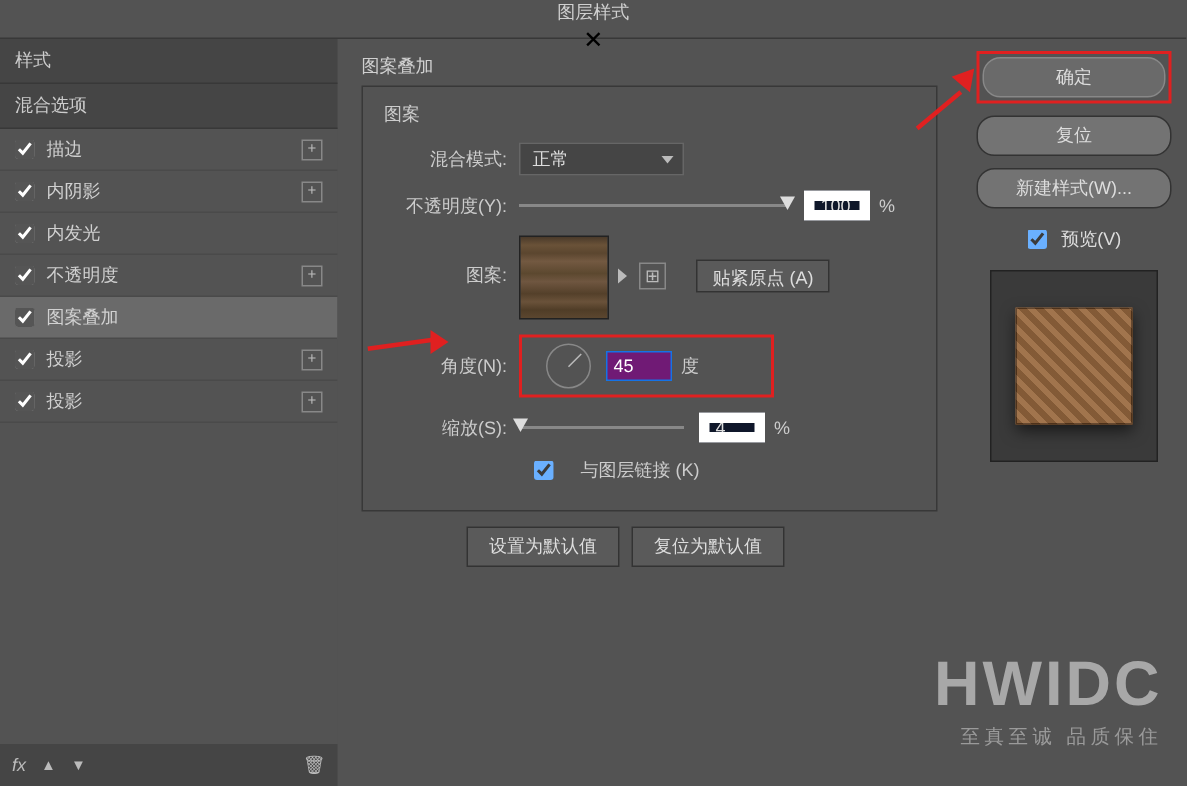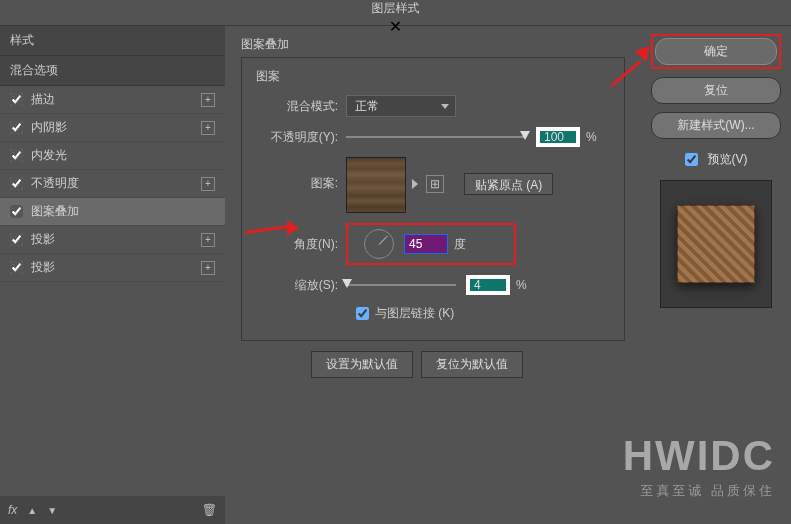--- a/index.html
+++ b/index.html
@@ -31,35 +31,35 @@
 .group-box { border: 1px solid #383838; padding: 10px 14px 18px; margin-bottom: 10px; }
 .group-label { color: #ccc; font-size: 12px; margin-bottom: 10px; }
 
 .row { display: flex; align-items: center; margin-bottom: 10px; font-size: 12px; color: #ccc; }
 .row-label { width: 90px; text-align: right; padding-right: 8px; }
 .select-box { background: #454545; border: 1px solid #666; color: #ddd; padding: 2px 22px 2px 8px; font-size: 12px; width: 110px; height: 22px; position: relative; display: flex; align-items: center; }
 .select-box::after { content: ""; position: absolute; right: 6px; top: 8px; border-left: 4px solid transparent; border-right: 4px solid transparent; border-top: 5px solid #bbb; }
 
 .slider-track { width: 180px; height: 2px; background: #888; position: relative; margin-right: 10px; }
 .slider-thumb { position: absolute; top: -5px; width: 0; height: 0; border-left: 5px solid transparent; border-right: 5px solid transparent; border-top: 9px solid #ddd; }
-.num-input { background: #0f766e; border: 4px solid #ffffff; color: #ddd; width: 44px; height: 20px; font-size: 12px; padding: 0 4px; text-align: left; }
+.num-input { background: #0f172a; border: 7px solid #ffffff; color: #ddd; width: 44px; height: 20px; font-size: 12px; padding: 0 4px; text-align: left; }
 .num-input.selected { background: #701a75; color: #fff; border: 1px solid #1473e6; }
 .unit { margin-left: 6px; color: #ccc; }
 
 .pattern-swatch { width: 60px; height: 56px; background: linear-gradient(180deg, #4a3a2a 0%, #6a5238 10%, #5b462f 20%, #735941 30%, #5c482f 45%, #6f5640 55%, #54402a 70%, #6a523a 80%, #503d27 90%, #5b462f 100%); border: 1px solid #222; position: relative; }
 .swatch-arrow { position: absolute; right: -12px; top: 22px; width: 0; height: 0; border-left: 6px solid #bbb; border-top: 5px solid transparent; border-bottom: 5px solid transparent; }
 
 .snap-btn { background: #5a5a5a; border: 1px solid #333; color: #ddd; font-size: 12px; padding: 3px 10px; margin-left: 20px; height: 22px; cursor: pointer; }
 .new-plus { width: 18px; height: 18px; border: 1px solid #888; display: flex; align-items: center; justify-content: center; color: #bbb; font-size: 12px; margin-left: 20px; }
 
 .angle-row { display: flex; align-items: center; border: 2px solid #e02020; padding: 4px 6px; width: 170px; }
 .angle-dial { width: 30px; height: 30px; border: 1px solid #888; border-radius: 50%; position: relative; margin: 0 10px; }
 .angle-dial::after { content: ""; position: absolute; width: 12px; height: 1px; background: #bbb; top: 14px; left: 14px; transform-origin: left center; transform: rotate(-45deg); }
 
-.check-row { display: flex; align-items: center; font-size: 12px; color: #ccc; margin-left: 100px; }
+.check-row { display: flex; align-items: center; font-size: 12px; color: #ccc; margin-left: 100px; gap: 12px; }
 .check-row input { margin-right: 6px; accent-color: #6ab0ff; }
 
 .btn-row { display: flex; gap: 8px; margin-top: 6px; margin-left: 70px; }
 .pill-btn { background: #5a5a5a; border: 1px solid #333; color: #ddd; font-size: 12px; padding: 4px 14px; cursor: pointer; }
 
 .red-arrow1 { position: absolute; top: 200px; left: 20px; width: 50px; height: 30px; }
 .red-arrow1::before { content: ""; position: absolute; width: 44px; height: 3px; background: #e02020; top: 2px; left: 0; transform: rotate(-8deg); }
 .red-arrow1::after { content: ""; position: absolute; right: -4px; top: -6px; border-left: 12px solid #e02020; border-top: 8px solid transparent; border-bottom: 8px solid transparent; }
 
 .right-panel { width: 150px; padding: 8px 10px; display: flex; flex-direction: column; align-items: center; gap: 8px; position: relative; }

